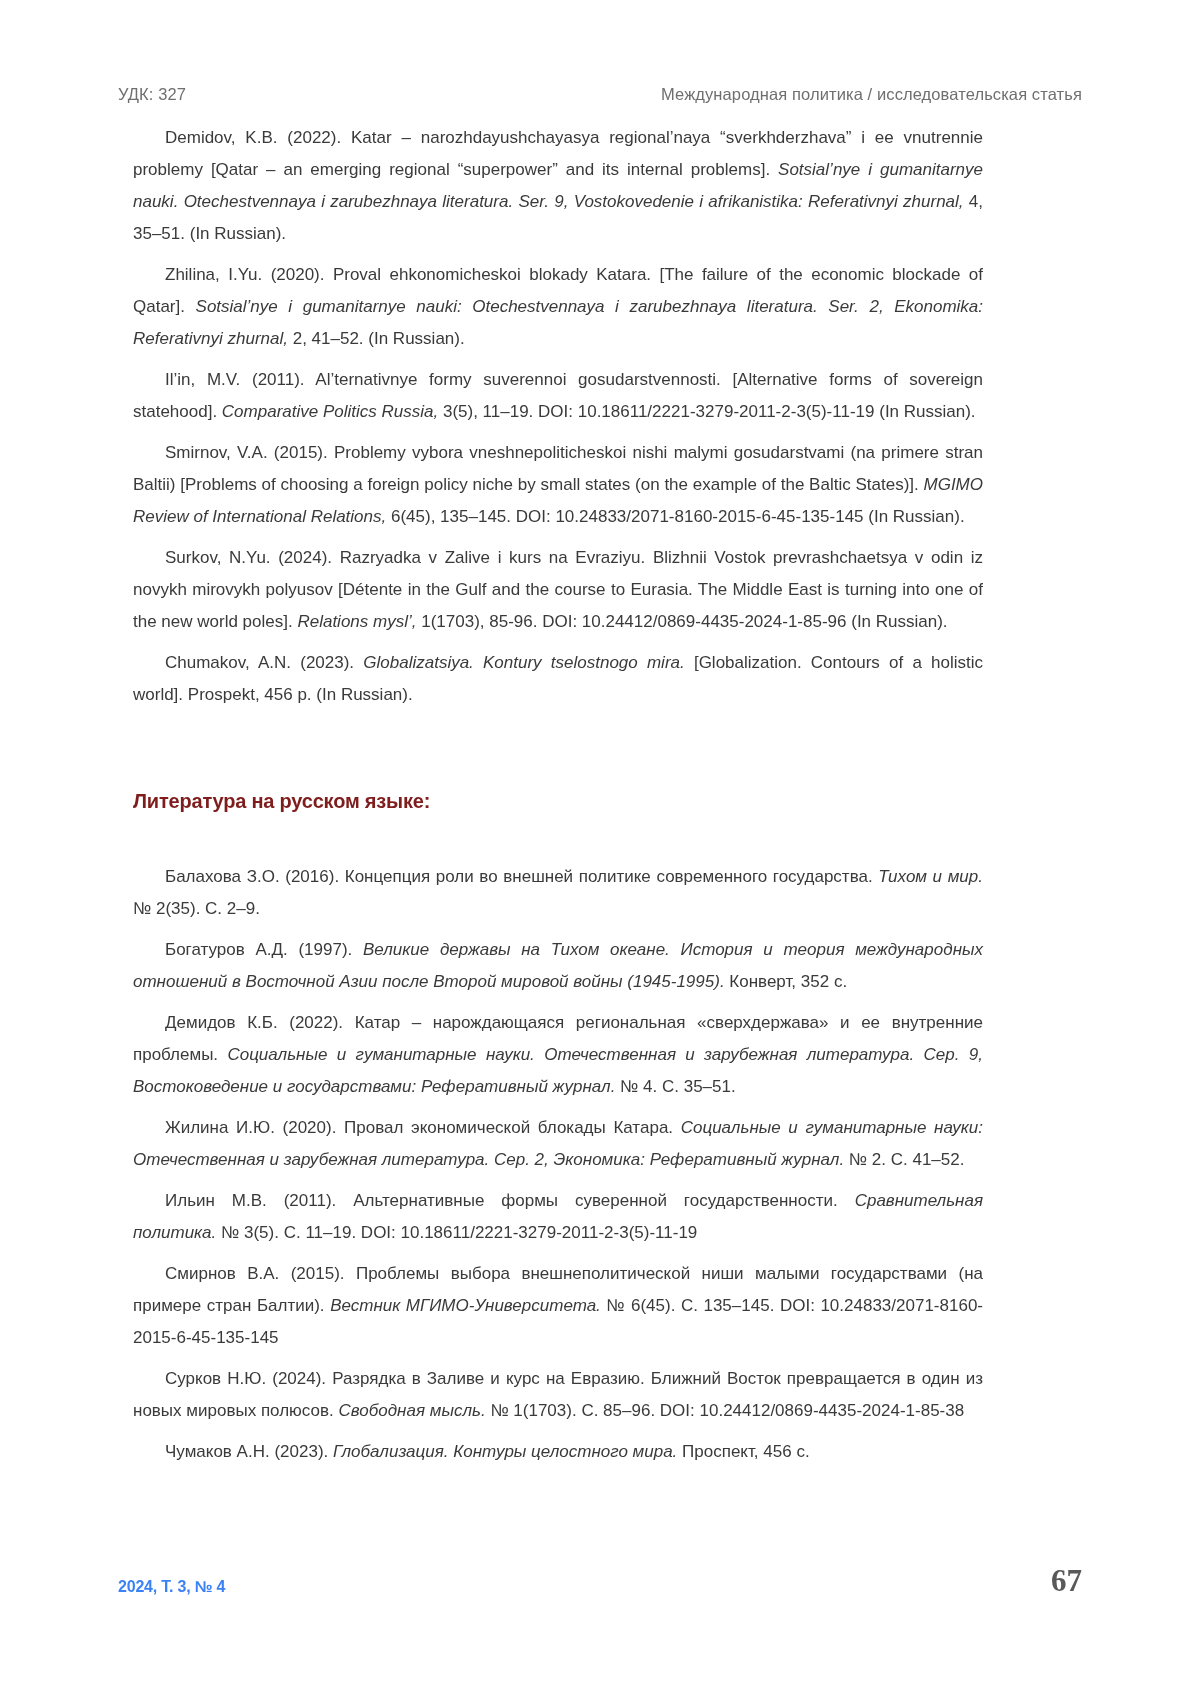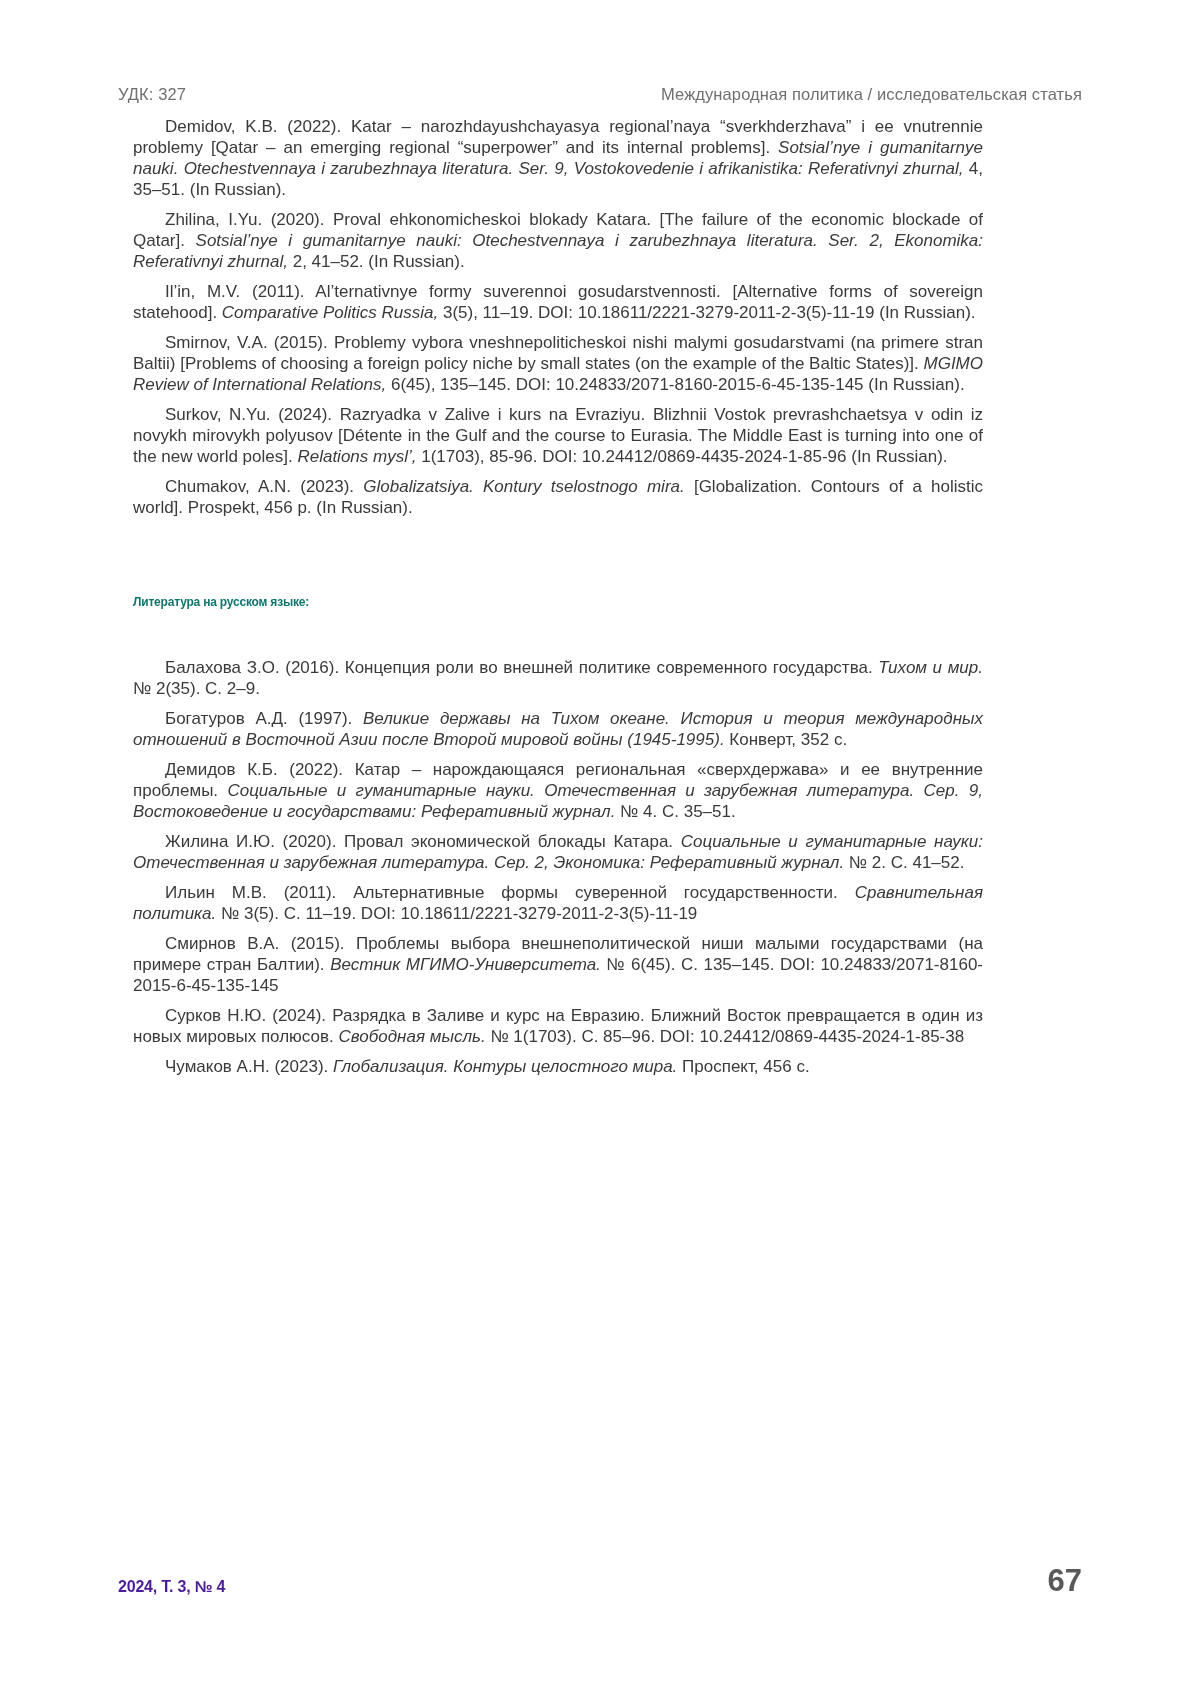--- a/index.html
+++ b/index.html
@@ -20,62 +20,63 @@
     top: 85px; left: 118px; right: 118px;
     display: flex;
     justify-content: space-between;
     align-items: baseline;
     font-size: 16.5px;
     color: #6f6f6f;
     letter-spacing: 0.1px;
   }
   .refs {
     position: absolute;
-    top: 116px;
+    top: 122px;
     left: 133px;
     width: 850px;
     font-size: 17px;
-    line-height: 21px;
+    line-height: 32px;
     text-align: justify;
     color: #3a3a3a;
   }
   .ref {
     text-indent: 32px;
     margin-bottom: 9px;
   }
   .ref .it { font-style: italic; }
   .section-heading {
     margin-top: 74px;
     margin-bottom: 44px;
-    font-size: 12px;
+    font-size: 20px;
     font-weight: bold;
-    color: #0f766e;
+    color: #7f1d1d;
     text-align: left;
     text-indent: 0;
     letter-spacing: -0.2px;
   }
   .page-footer {
     position: absolute;
     left: 118px; right: 118px;
     top: 1563px;
     display: flex;
     justify-content: space-between;
     align-items: flex-start;
   }
   .footer-issue {
     margin-top: 15px;
     font-size: 16px;
     font-weight: bold;
-    color: #4c1d95;
+    color: #3b82f6;
     letter-spacing: -0.2px;
   }
   .page-number {
     font-size: 31px;
     font-weight: bold;
     color: #595959;
+    font-family: Liberation Serif, serif;
   }
 </style>
 </head>
 <body>
 
 <div class="page">
 
   <header class="page-header">
     <span>УДК: 327</span>
     <span>Международная политика / исследовательская статья</span>

